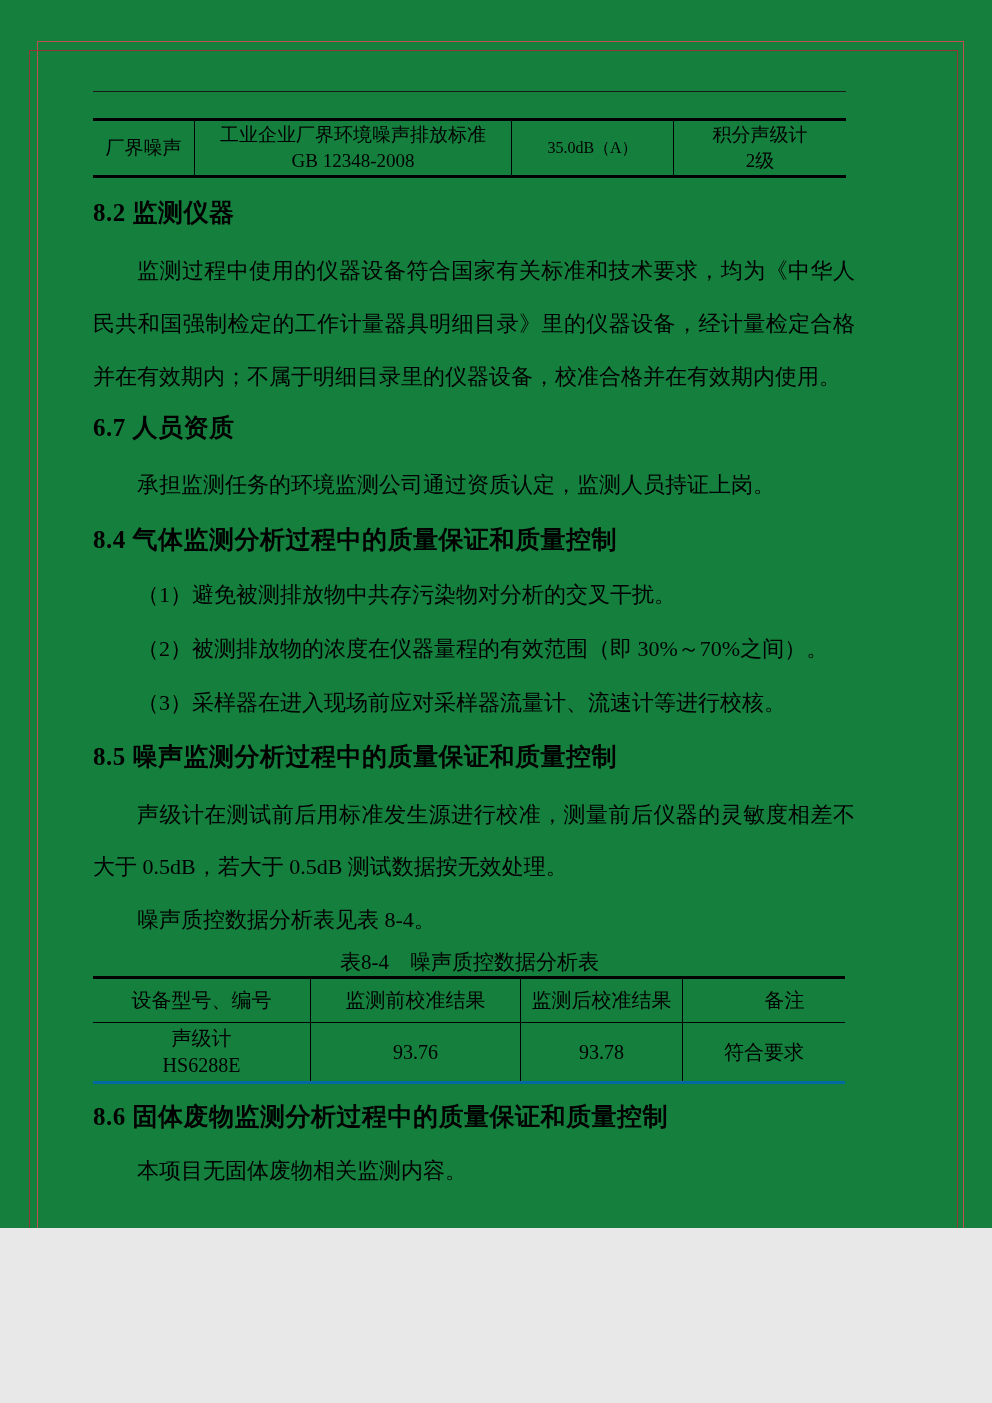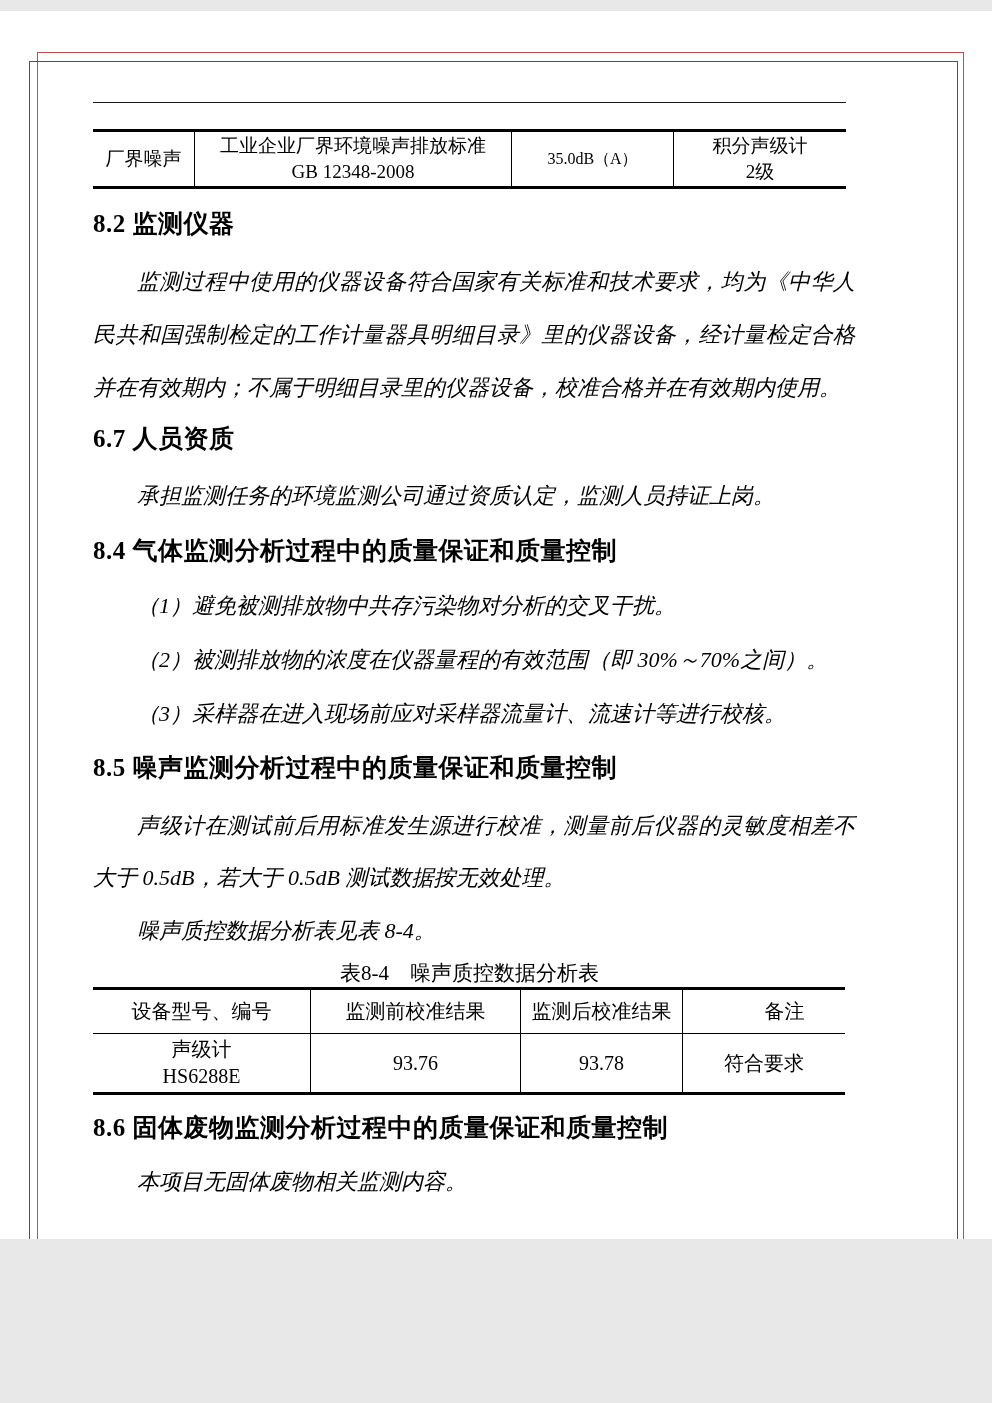--- a/index.html
+++ b/index.html
@@ -1,19 +1,19 @@
 <!DOCTYPE html>
 <html><head>
 <meta charset="utf-8">
 <style>
   html,body { margin:0; padding:0; background:#e8e8e8; }
   .page {
-    position:relative; width:992px; height:1228px; background:#ffffff;
+    position:relative; width:992px; height:1228px; background:#15803d;
     font-family:"Liberation Serif","DejaVu Serif",serif; color:#000;
-    margin:11px auto; overflow:hidden;
+    margin:0 auto; overflow:hidden;
   }
   .frame { position:absolute; pointer-events:none; }
   .frame-a { left:37px; top:41px; width:925px; height:1311px; border:1.5px solid #c0504d; }
   .frame-b { left:29px; top:50px; width:927px; height:1310px; border:1.5px solid #943634; }
 
   .content { position:absolute; left:93px; top:0; width:762px; }
 
   .page-break-rule { margin-top:91px; width:753px; height:0; border-top:1.5px solid #1a1a1a; }
 
   
@@ -21,40 +21,40 @@
         border-top:3px solid #000; border-bottom:3px solid #000; display:flex; }
   .t1 .c { box-sizing:border-box; min-height:50px; display:flex; flex-direction:column;
            justify-content:center; align-items:center; text-align:center;
            font-size:19px; line-height:26px; padding:1px 2px; }
   .t1 .c1 { width:101px; }
   .t1 .c2 { width:317px; border-left:1.5px solid #000; }
   .t1 .c3 { width:162px; border-left:1.5px solid #000; font-size:16px; }
   .t1 .c4 { width:173px; border-left:1.5px solid #000; }
 
   .sec-title { font-size:25px; font-weight:bold; line-height:34px; margin:0; letter-spacing:0.5px; }
-  .para { font-size:22px; line-height:53px; margin:0; text-align:justify; text-indent:44px;font-style:italic; }
+  .para { font-size:22px; line-height:53px; margin:0; text-align:justify; text-indent:44px; }
 
   #h82 { margin-top:18px; }
   #p82 { margin-top:14px; }
   #h83 { margin-top:8px; }
   #p83 { margin-top:13px; }
   #h84 { margin-top:12px; }
   #items { margin-top:11px; }
   #items .para { line-height:54px; text-align:left; }
   #h85 { margin-top:10px; }
   #p85a { margin-top:15px; line-height:52px; }
   #p85b { margin-top:0; text-align:left; }
   .caption { margin-top:4px; width:753px; text-align:center; font-weight:normal;
              font-size:21px; line-height:24px; }
 
   
   .t2 { margin-top:2px; width:752px; box-sizing:border-box; }
   .t2 .hrow { display:flex; box-sizing:border-box; border-top:3px solid #000;
               border-bottom:1.5px solid #000; }
-  .t2 .drow { display:flex; box-sizing:border-box; border-bottom:3px solid #000000; }
+  .t2 .drow { display:flex; box-sizing:border-box; border-bottom:3px solid #0369a1; }
   .t2 .cell { box-sizing:border-box; display:flex; flex-direction:column;
               justify-content:center; align-items:center; text-align:center;
               font-size:20px; line-height:27px; }
   .t2 .hrow .cell { height:43px; }
   .t2 .drow .cell { min-height:54px; padding:2px 0; }
   .t2 .w1 { width:217px; }
   .t2 .w2 { width:210px; border-left:1.5px solid #000; }
   .t2 .w3 { width:162px; border-left:1.5px solid #000; }
   .t2 .w4 { width:163px; border-left:1.5px solid #000;padding-left:41px; }
 

